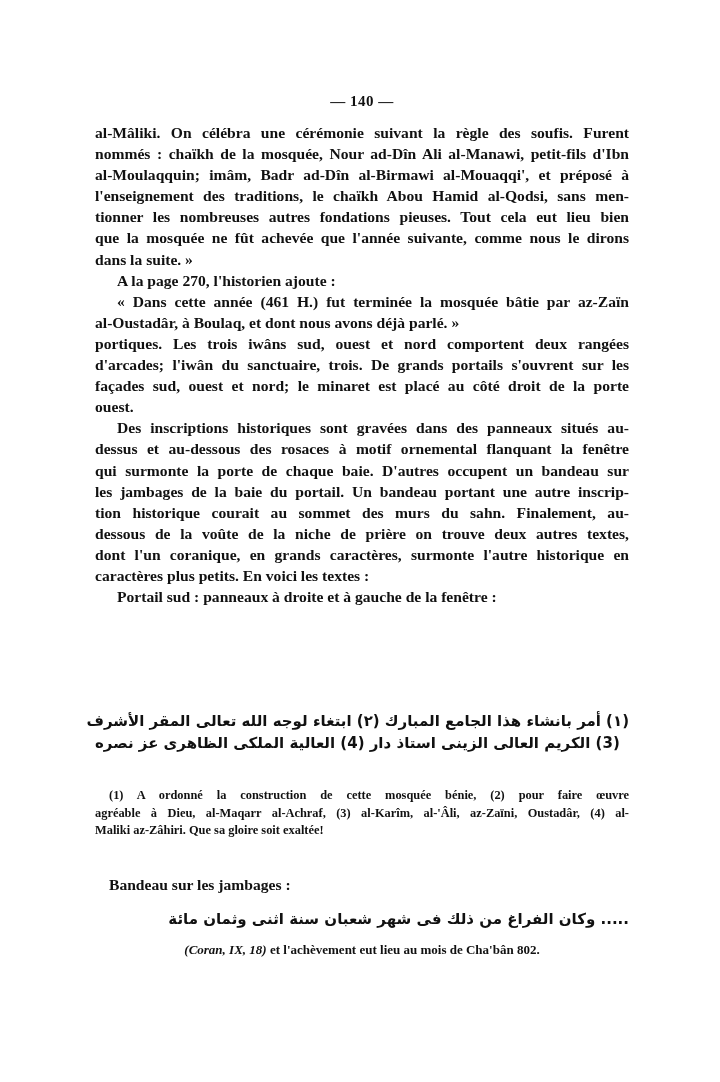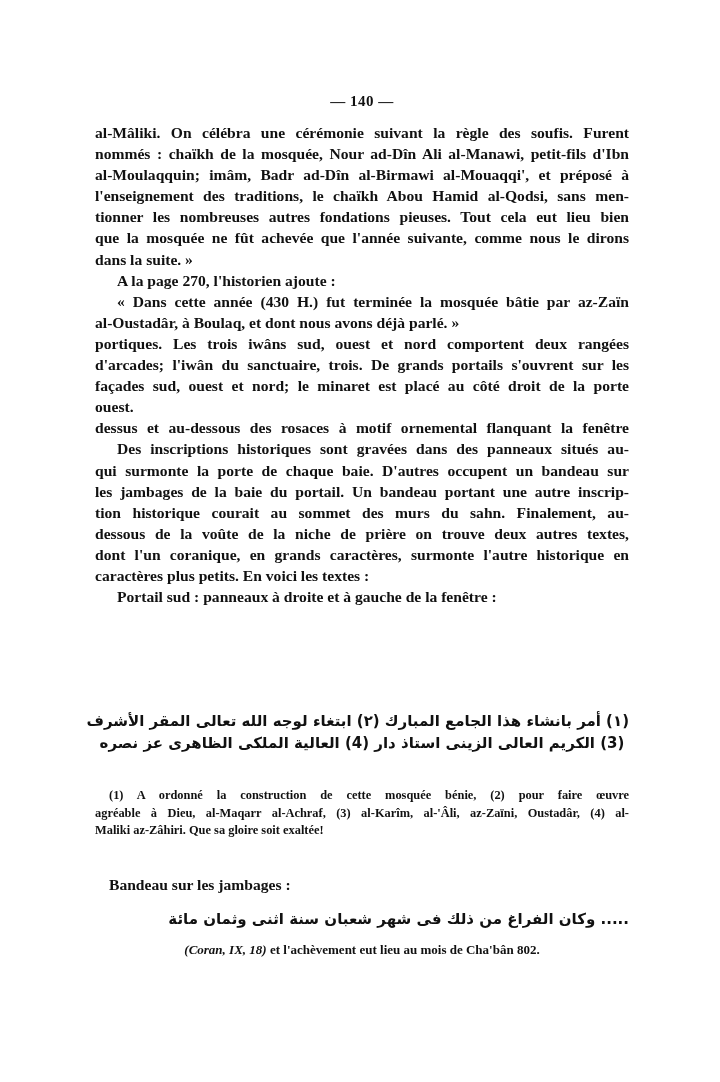--- a/index.html
+++ b/index.html
@@ -64,21 +64,21 @@
       font-family: "DejaVu Sans", sans-serif;
       font-weight: bold;
       font-size: 15px;
       line-height: 22px;
     }
     .arabic-line {
       display: block;
       white-space: nowrap;
     }
     .arabic-line.l1 { text-align: justify; text-align-last: justify; }
-    .arabic-line.l2 { text-align: center; padding-right: 0; }
+    .arabic-line.l2 { text-align: left; padding-right: 0; }
     .translation {
       position: absolute;
       top: 787px;
       left: 0;
       width: 534px;
       font-size: 12.4px;
       line-height: 17.5px;
       font-weight: bold;
     }
     .translation .line.indent { padding-left: 14px; }
@@ -120,28 +120,28 @@
 
   <div class="body-text">
     <span class="line">al-Mâliki. On célébra une cérémonie suivant la règle des soufis. Furent</span>
     <span class="line">nommés : chaïkh de la mosquée, Nour ad-Dîn Ali al-Manawi, petit-fils d'Ibn</span>
     <span class="line">al-Moulaqquin; imâm, Badr ad-Dîn al-Birmawi al-Mouaqqi', et préposé à</span>
     <span class="line">l'enseignement des traditions, le chaïkh Abou Hamid al-Qodsi, sans men-</span>
     <span class="line">tionner les nombreuses autres fondations pieuses. Tout cela eut lieu bien</span>
     <span class="line">que la mosquée ne fût achevée que l'année suivante, comme nous le dirons</span>
     <span class="line last">dans la suite. »</span>
     <span class="line last indent">A la page 270, l'historien ajoute :</span>
-    <span class="line indent">« Dans cette année (430 H.) fut terminée la mosquée bâtie par az-Zaïn</span>
+    <span class="line indent">« Dans cette année (461 H.) fut terminée la mosquée bâtie par az-Zaïn</span>
     <span class="line last">al-Oustadâr, à Boulaq, et dont nous avons déjà parlé. »</span>
     <span class="line">portiques. Les trois iwâns sud, ouest et nord comportent deux rangées</span>
     <span class="line">d'arcades; l'iwân du sanctuaire, trois. De grands portails s'ouvrent sur les</span>
     <span class="line">façades sud, ouest et nord; le minaret est placé au côté droit de la porte</span>
     <span class="line last">ouest.</span>
+    <span class="line indent">Des inscriptions historiques sont gravées dans des panneaux situés au-</span>
     <span class="line">dessus et au-dessous des rosaces à motif ornemental flanquant la fenêtre</span>
-    <span class="line indent">Des inscriptions historiques sont gravées dans des panneaux situés au-</span>
     <span class="line">qui surmonte la porte de chaque baie. D'autres occupent un bandeau sur</span>
     <span class="line">les jambages de la baie du portail. Un bandeau portant une autre inscrip-</span>
     <span class="line">tion historique courait au sommet des murs du sahn. Finalement, au-</span>
     <span class="line">dessous de la voûte de la niche de prière on trouve deux autres textes,</span>
     <span class="line">dont l'un coranique, en grands caractères, surmonte l'autre historique en</span>
     <span class="line last">caractères plus petits. En voici les textes :</span>
     <span class="line last indent">Portail sud : panneaux à droite et à gauche de la fenêtre :</span>
   </div>
 
   <div class="arabic-block">

